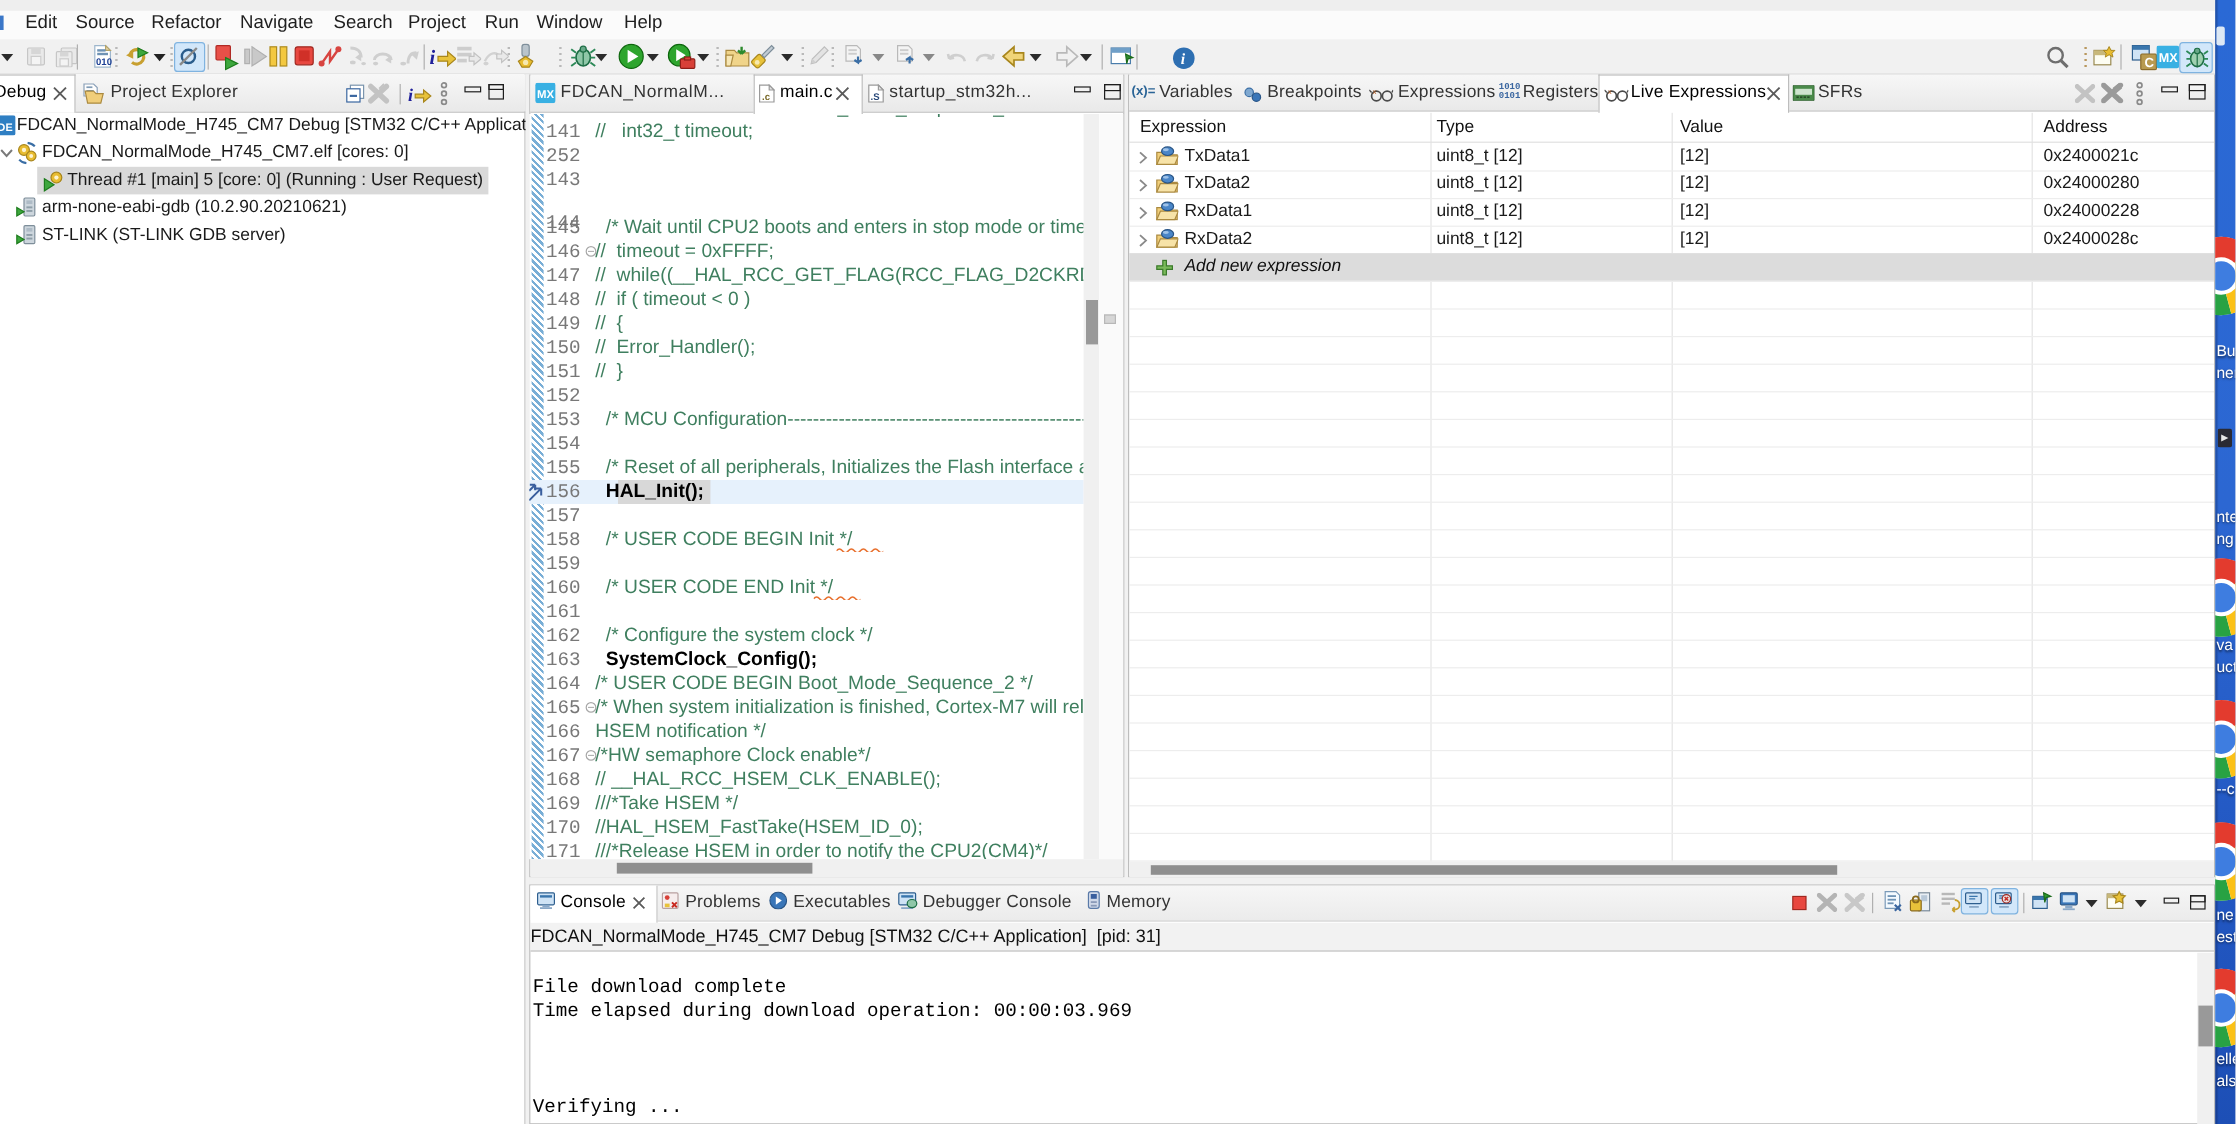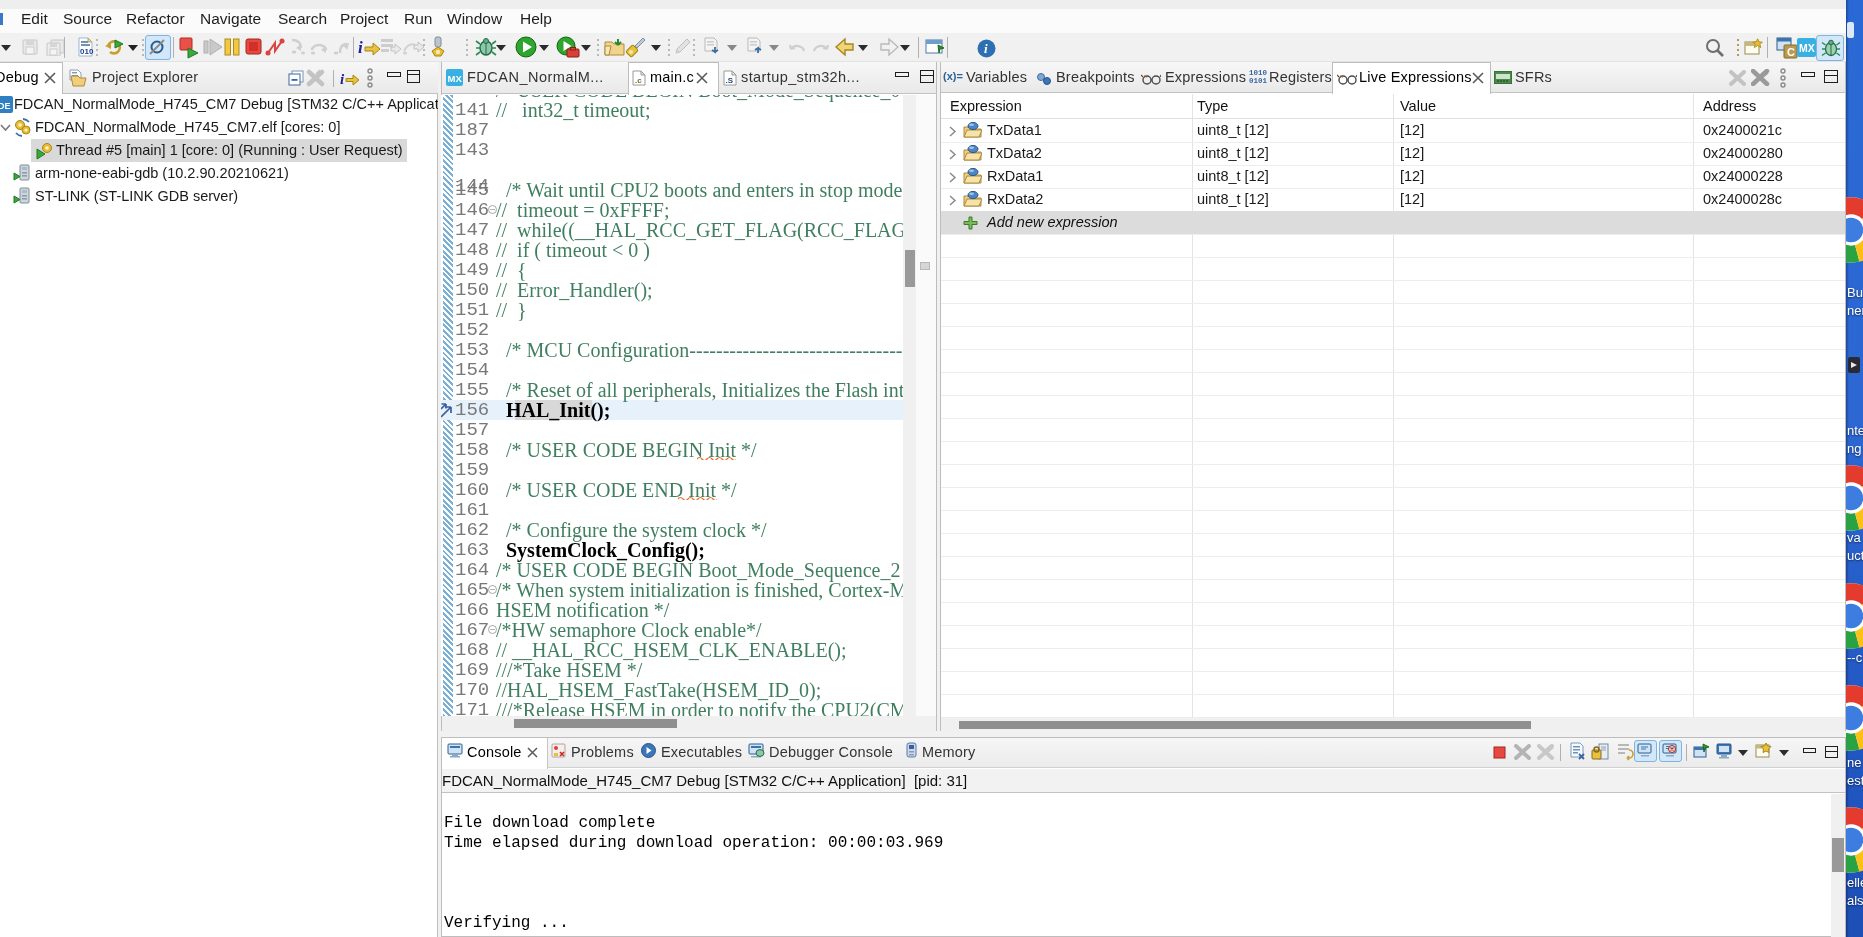--- a/index.html
+++ b/index.html
@@ -8,22 +8,22 @@
 .a{position:absolute}
 .mono{font-family:"Liberation Mono",monospace}
 .sep{position:absolute;width:1px;background:#b0b0b0;top:37px;height:21px}
 .dots{position:absolute;width:2px;top:39px;height:18px;background-image:repeating-linear-gradient(#b9b9b9 0 2px,transparent 2px 5px)}
 .dd{position:absolute;width:0;height:0;border-left:5px solid transparent;border-right:5px solid transparent;border-top:6px solid #2b2b2b;top:45px}
 .tabstrip{position:absolute;background:linear-gradient(#f7f7f7,#e9e9e9);border-bottom:1px solid #c2c2c2}
 .atab{position:absolute;background:#fff;border:1px solid #bdbdbd;border-bottom:none}
 .tabtxt{font-size:14.5px;letter-spacing:.2px;color:#222;white-space:nowrap}
 .gridv{position:absolute;width:1px;background:#e4e4e4}
 .gridh{position:absolute;height:1px;background:#ededed}
-.cl{position:absolute;left:55px;white-space:pre;font-family:Liberation Serif, serif;font-size:20px;line-height:20px;height:20px;color:#3f7f5f}
-.ln{position:absolute;left:14px;width:34px;font-family:"Liberation Mono",monospace;font-size:19px;line-height:20px;color:#787878;white-space:pre}
+.cl{position:absolute;left:55px;white-space:pre;font-family:Liberation Sans, sans-serif;font-size:16px;line-height:20px;height:20px;color:#3f7f5f}
+.ln{position:absolute;left:14px;width:34px;font-family:"Liberation Mono",monospace;font-size:16px;line-height:20px;color:#787878;white-space:pre}
 .fold{position:absolute;left:47px;width:9px;height:9px;border:1px solid #a8a8a8;border-radius:50%;background:#fff;color:#888;font-size:9px;line-height:7px;text-align:center}
 .crow{position:absolute;height:23px;font-size:14.5px;line-height:23px;white-space:nowrap}
 </style>
 </head>
 <body>
 
 <div class="a" style="left:0;top:0;width:1846px;height:9px;background:#eeeeee"></div>
 <div class="a" style="left:0;top:9px;width:1846px;height:24px;background:#fbfbfb"></div>
 <div class="a" style="left:0;top:13px;width:3px;height:12px;background:#3b77c8"></div>
 <div class="a" id="menu" style="top:10px;height:20px;font-size:15.5px;color:#1e1e1e">
@@ -292,21 +292,21 @@
     <circle cx="13" cy="12" r="1.6" fill="#fdf3cf"></circle>
     <path d="M3 15 a9 9 0 0 0 6 3" fill="none" stroke="#3a6ea5" stroke-width="1.8"></path>
     <path d="M16 4 a9 9 0 0 0 -6 -3" fill="none" stroke="#3a6ea5" stroke-width="1.8"></path>
   </svg>
 <div class="crow" style="left:35px;top:116px">FDCAN_NormalMode_H745_CM7.elf [cores: 0]</div>
 <svg class="a" style="left:35px;top:141px" width="19" height="19">
     <path d="M2 8 l8 5 -8 5 z" fill="#3da73d" stroke="#1d7c1d"></path>
     <circle cx="12" cy="7" r="4.5" fill="#e8bc30" stroke="#a8861c"></circle>
     <circle cx="12" cy="7" r="1.8" fill="#fdf3cf"></circle>
   </svg>
-<div class="crow" style="left:56px;top:139px">Thread #5 [main] 1 [core: 0] (Running : User Request)</div>
+<div class="crow" style="left:56px;top:139px">Thread #1 [main] 5 [core: 0] (Running : User Request)</div>
 <svg class="a" style="left:13px;top:164px" width="19" height="19">
     <rect x="7" y="1" width="9" height="15" rx="1" fill="#cdd6dd" stroke="#7e8e9a"></rect>
     <rect x="9" y="3" width="5" height="3" fill="#aebbc6"></rect>
     <rect x="9" y="8" width="5" height="1.6" fill="#8e9ea8"></rect>
     <rect x="9" y="11" width="5" height="1.6" fill="#8e9ea8"></rect>
     <path d="M1 9 l6 3.5 -6 3.5 z" fill="#3da73d" stroke="#1d7c1d"></path>
   </svg>
 <div class="crow" style="left:35px;top:162px">arm-none-eabi-gdb (10.2.90.20210621)</div>
 <svg class="a" style="left:13px;top:187px" width="19" height="19">
     <rect x="7" y="1" width="9" height="15" rx="1" fill="#cdd6dd" stroke="#7e8e9a"></rect>
@@ -347,21 +347,21 @@
 <div class="a" id="edbody" style="left:441px;top:95px;width:495px;height:621px;background:#fff;overflow:hidden">
   <div class="a" style="left:2px;top:0;width:10px;height:621px;background:repeating-linear-gradient(45deg,#79aed6 0 2px,#fff 2px 4px)"></div>
   <div class="a" style="left:46px;top:0;width:9px;height:621px;background:#fff"></div>
   <div class="a" style="left:0;top:305px;width:462px;height:20px;background:#e6f1fc"></div>
   <div class="a" style="left:74px;top:305px;width:77px;height:20px;background:#d8d8d8"></div>
   <div class="a" id="codeclip" style="left:0;top:-20px;width:462px;height:641px;overflow:hidden">
     <div class="ln" style="top:5px">140</div>
       <div class="cl" style="top:5px">/* USER CODE BEGIN Boot_Mode_Sequence_0 */</div>
     <div class="ln" style="top:25px">141</div>
       <div class="cl" style="top:25px">//   int32_t timeout;</div>
-    <div class="ln" style="top:45px">187</div>
+    <div class="ln" style="top:45px">252</div>
     <div class="ln" style="top:65px">143</div>
     <div class="ln" style="top:101px">144</div>
     <div class="ln" style="top:105px">145</div>
       <div class="cl" style="top:105px">  /* Wait until CPU2 boots and enters in stop mode or timeout*/</div>
     <div class="ln" style="top:125px">146</div>
       <div class="cl" style="top:125px">//  timeout = 0xFFFF;</div>
     <div class="ln" style="top:145px">147</div>
       <div class="cl" style="top:145px">//  while((__HAL_RCC_GET_FLAG(RCC_FLAG_D2CKRDY) != RESET) &amp;&amp; (timeout-- &gt; 0));</div>
     <div class="ln" style="top:165px">148</div>
       <div class="cl" style="top:165px">//  if ( timeout &lt; 0 )</div>

